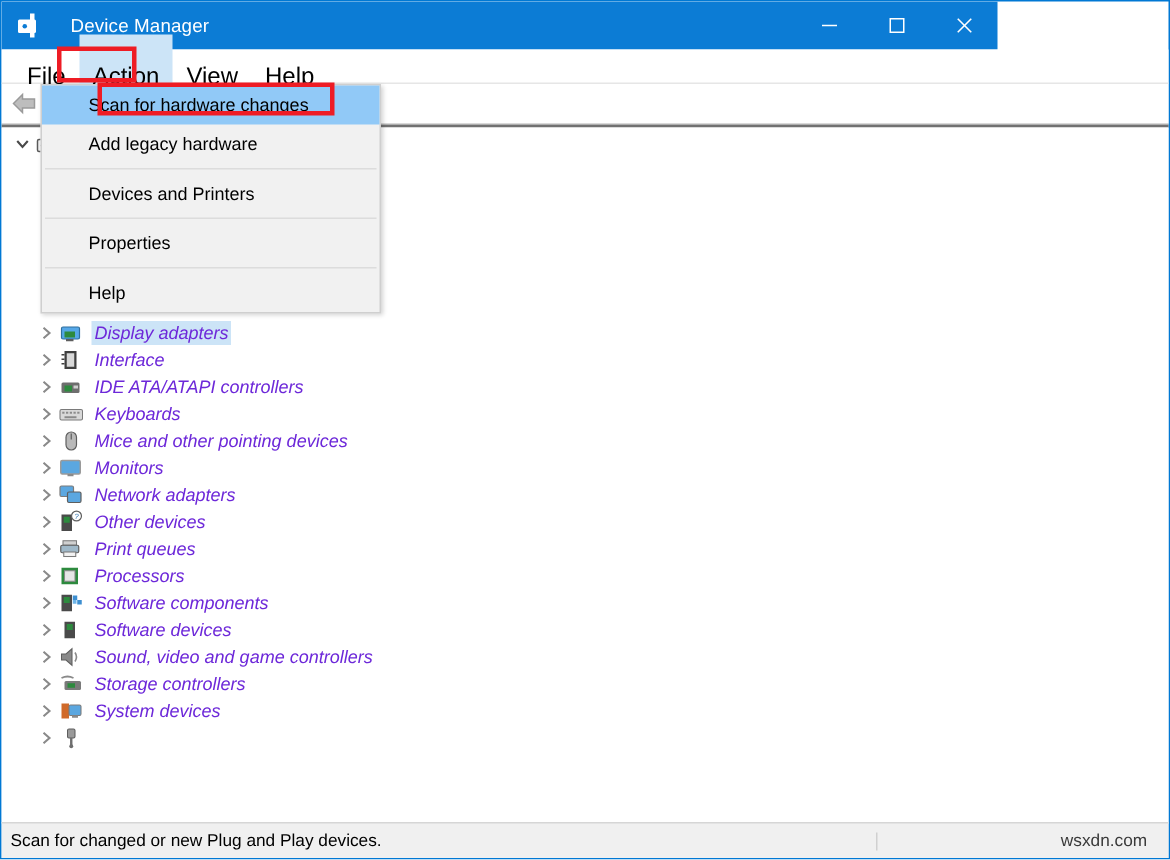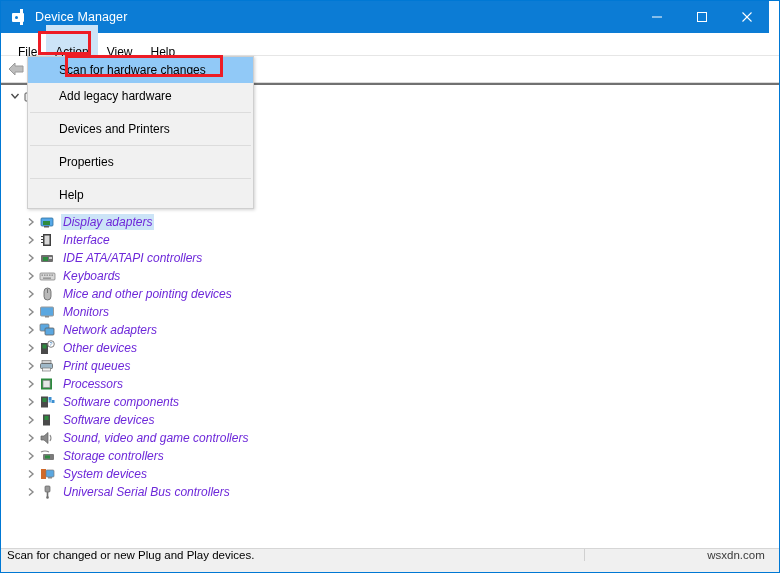--- a/index.html
+++ b/index.html
@@ -14,23 +14,23 @@
     position: relative;
     width: 780px; height: 573px;
     background: #ffffff;
     border: 1px solid #0078d4;
     overflow: hidden;
   }
 
   
   .titlebar {
     position: absolute; left: 0; top: 0;
-    width: 768px; height: 32px;
+    width: 664px; height: 32px;
     background: #0c7cd5;
-    display: flex; align-items: center;
+    display: flex; align-items: center; gap: 12px;
   }
   .title-icon {
     width: 16px; height: 16px;
     margin-left: 10px; margin-right: 8px;
     position: relative; flex: none;
   }
   .title-icon .plug-body {
     position: absolute; left: 1px; top: 4px;
     width: 12px; height: 9px;
     background: #ffffff; border-radius: 1px;
@@ -64,21 +64,21 @@
   
   .menubar {
     position: absolute; left: 0; top: 32px;
     width: 780px; height: 23px;
     background: #ffffff;
     border-bottom: 1px solid #e6e6e6;
     display: flex; align-items: center;
     padding-left: 8px;
   }
   .menu-item {
-    font-size: 12px; color: #000000;
+    font-size: 16px; color: #000000;
     padding: 20px 9px 4px 9px;
     white-space: nowrap;
   }
   .menu-item.open { background: #cce4f7; }
 
   
   .toolbar {
     position: absolute; left: 0; top: 55px;
     width: 780px; height: 26px;
     background: #ffffff;
@@ -130,21 +130,21 @@
   }
   .tree-row.root { padding-left: 6px; }
   .tree-row.child { padding-left: 22px; }
 
   
   .statusbar {
     position: absolute; left: 0; bottom: 0;
     width: 780px; height: 24px;
     background: #f0f0f0;
     border-top: 1px solid #d6d6d6;
-    display: flex; align-items: flex-start;
+    display: flex; align-items: center;
     font-size: 11.5px; color: #000000; gap: 13px;
   }
   .status-main {
     flex: 1 1 auto;
     display: flex; align-items: center;
     padding-left: 6px;
     border-right: 1px solid #d0d0d0;
   }
   .status-mid {
     width: 80px;
@@ -578,21 +578,20 @@
             <path d="M3 1.5 L7 5 L3 8.5" fill="none" stroke="#8a8a8a" stroke-width="1.4"></path>
           </svg>
         </div>
       <div class="node-icon">
         <svg width="18" height="16" viewBox="0 0 18 16">
             <rect x="6" y="2" width="5" height="6" rx="1" fill="#9a9a9a" stroke="#5e5e5e" stroke-width=".7"></rect>
             <rect x="7.7" y="8" width="1.6" height="5" fill="#6e6e6e"></rect>
             <circle cx="8.5" cy="13.5" r="1.3" fill="#6e6e6e"></circle>
           </svg>
       </div>
-      <span class="node-label">Universal Serial Bus controllers</span>
     </div>
 
   </div>
 
   <div class="dropdown">
     <div class="dd-item highlight">Scan for hardware changes</div>
     <div class="dd-item">Add legacy hardware</div>
     <div class="dd-sep"></div>
     <div class="dd-item">Devices and Printers</div>
     <div class="dd-sep"></div>

